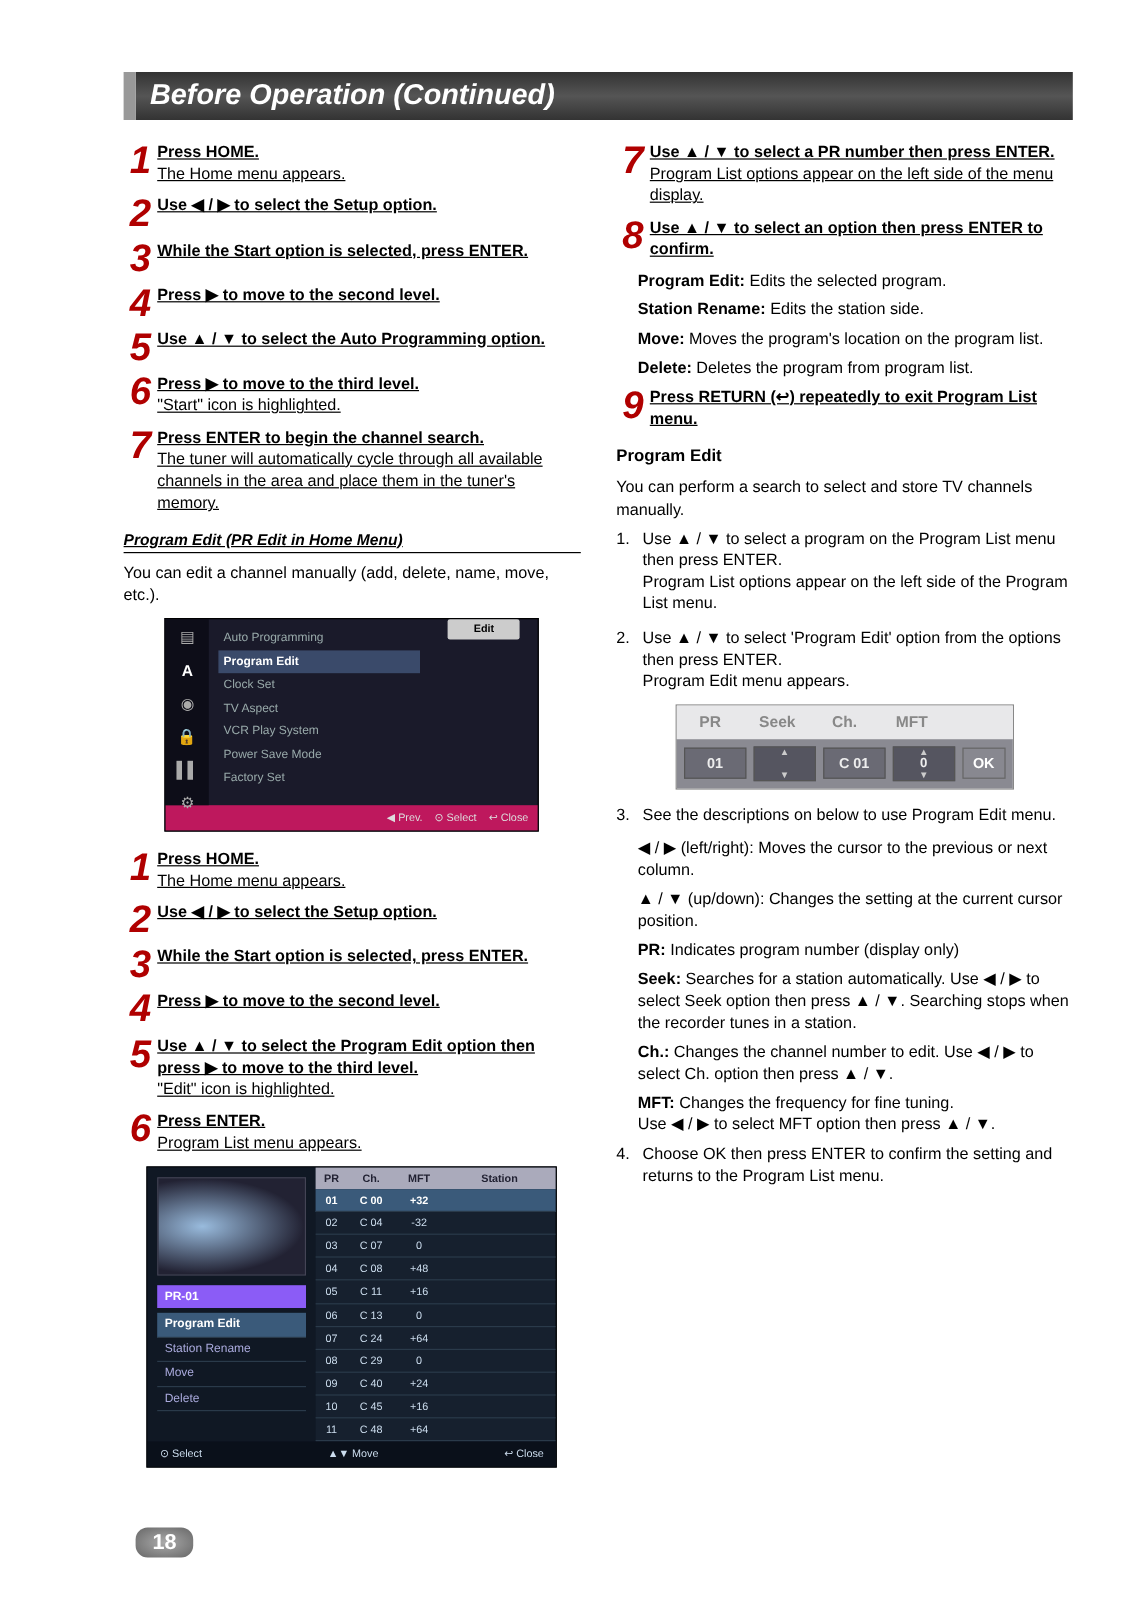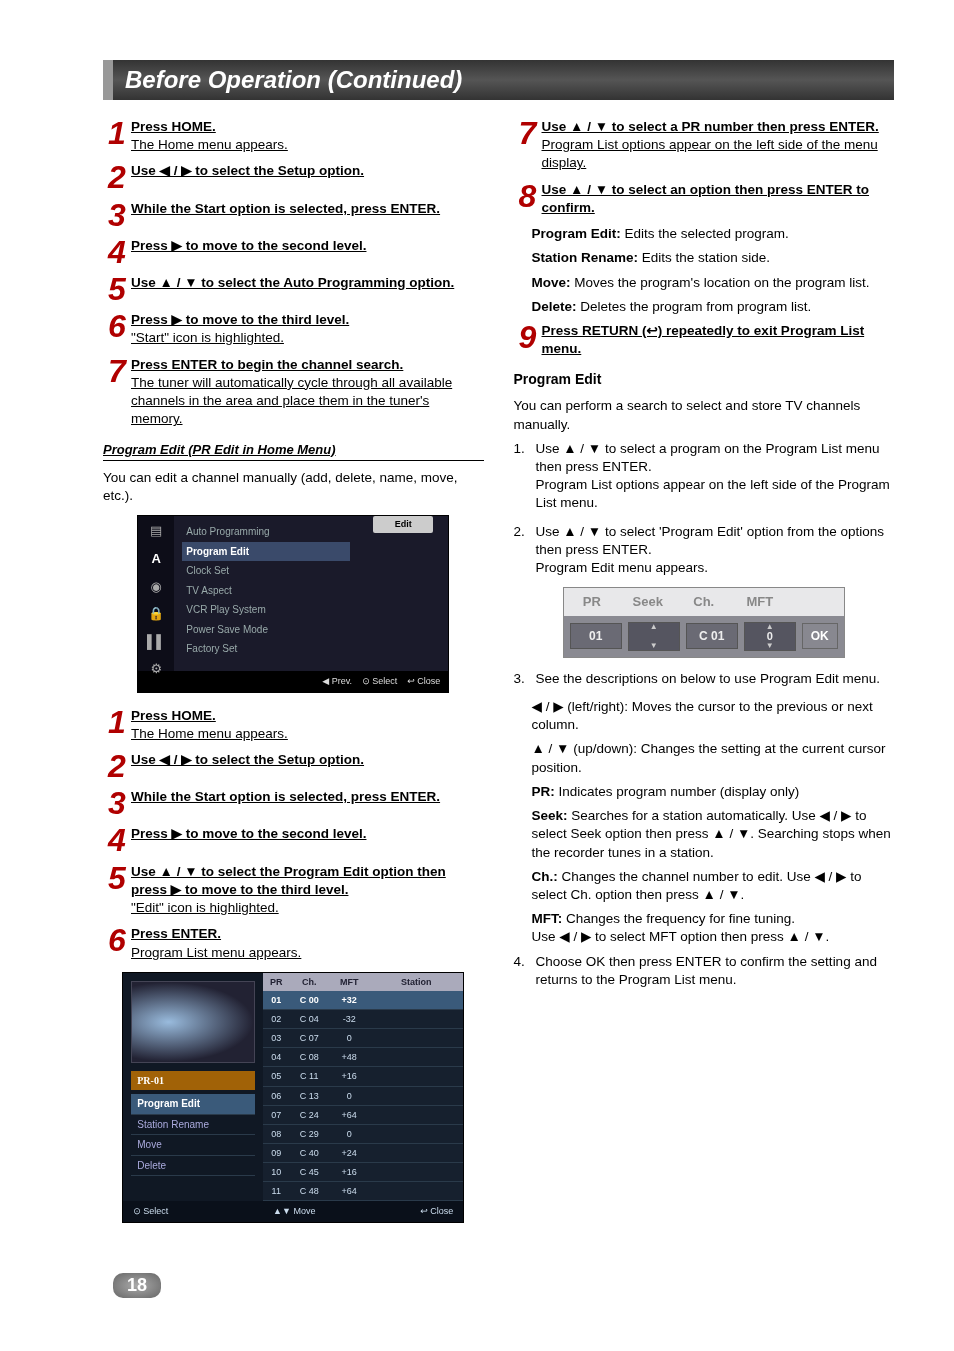--- a/index.html
+++ b/index.html
@@ -133,21 +133,21 @@
     background: #ccc;
     color: #000;
     border-radius: 2px;
     padding: 2px 0;
     font-size: 9px;
     width: 60px;
     margin: 0 auto;
     font-weight: bold;
   }
   .shot1-footer {
-    background: #000000;
+    background: #be185d;
     padding: 4px 8px;
     font-size: 9px;
     color: #ddd;
     text-align: right;
   }
   .shot1-footer span { margin-left: 10px; }
 
   
   .shot2 {
     width: 340px;
@@ -164,27 +164,26 @@
     width: 140px;
     background: #101824;
   }
   .shot2-preview {
     height: 80px;
     margin: 8px;
     background: radial-gradient(ellipse at 30% 50%, #99bbdd 0%, #223 70%);
     border: 1px solid #445;
   }
   .shot2-prlabel {
-    background: #a16207;
+    background: #8b5cf6;
     margin: 0 8px;
     padding: 3px 6px;
     font-weight: bold;
     color: #fff;
     font-size: 10px;
-    font-family: Liberation Serif, serif;
   }
   .shot2-opts {
     margin: 4px 8px 8px 8px;
   }
   .shot2-opts div {
     padding: 3px 6px;
     color: #aad;
     border-bottom: 1px solid #2a3a4a;
   }
   .shot2-opts .sel {

